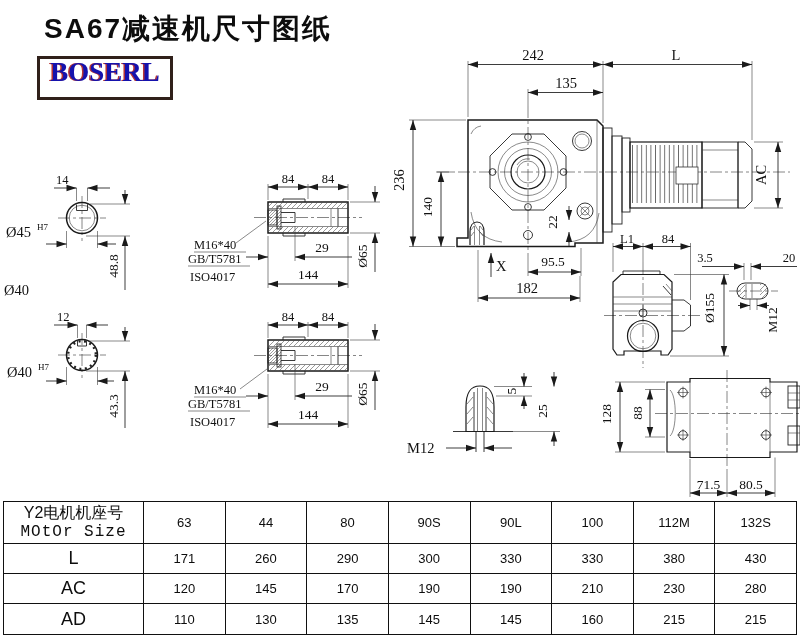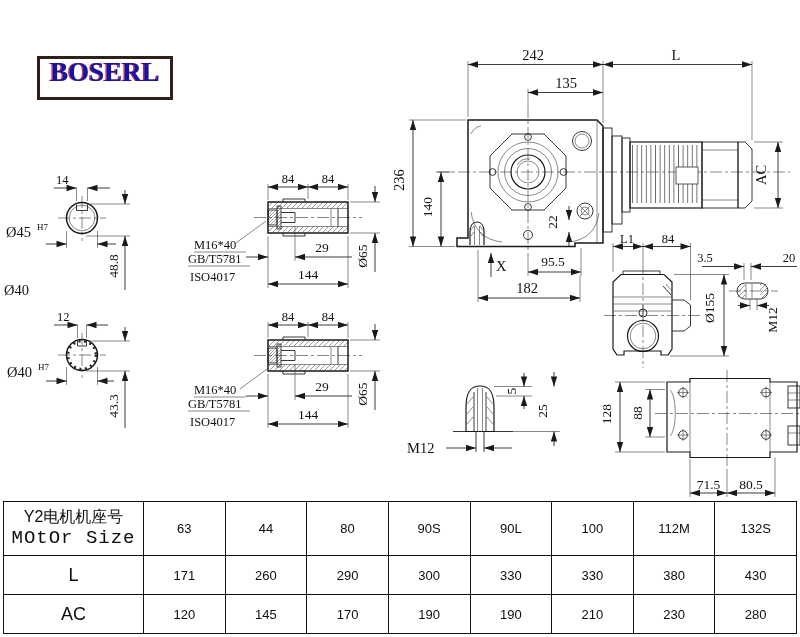--- a/index.html
+++ b/index.html
@@ -23,28 +23,29 @@
   svg text{font-family:"Liberation Serif",serif;font-size:13.5px;fill:#111;}
   svg text.sup{font-size:9px;}
   svg text.sm{font-size:12.5px;}
   svg text.bg{font-size:14.5px;}
   #tblwrap{position:absolute;left:3px;top:501px;width:794px;height:133px;}
   table{border-collapse:collapse;width:100%;height:100%;table-layout:fixed;padding-left:31px;}
   td{border:1.7px solid #111;text-align:center;vertical-align:middle;
      font-size:13px;color:#0d0d0d;padding:0;}
   td.hd{font-size:19px;}
   .cn{font-size:16px;line-height:1.15;}
-  .en{font-family:"Liberation Mono",monospace;font-size:19px;letter-spacing:1px;}
+  .en{font-family:"Liberation Mono",monospace;font-size:16px;letter-spacing:1px;}
   .rowlab{font-size:18px;}
 </style>
 </head>
 <body>
 
 <div id="page">
 
+  <div id="title">SA67减速机尺寸图纸</div>
   <div id="logo">
     <span>BOSERL</span>
   </div>
 
   <svg width="800" height="500" viewBox="0 0 800 500">
     <defs>
       <marker id="aE" markerWidth="12" markerHeight="8" refX="11" refY="4" orient="auto" markerUnits="userSpaceOnUse">
           <path class="ar" d="M11,4 L1,0.8 L1,7.2 Z"></path>
         </marker>
       <marker id="aS" markerWidth="12" markerHeight="8" refX="1" refY="4" orient="auto" markerUnits="userSpaceOnUse">
@@ -433,17 +434,28 @@
         <td class="rowlab">AC</td>
         <td>120</td>
         <td>145</td>
         <td>170</td>
         <td>190</td>
         <td>190</td>
         <td>210</td>
         <td>230</td>
         <td>280</td>
       </tr>
+      <tr style="height:31px">
+        <td class="rowlab">AD</td>
+        <td>110</td>
+        <td>130</td>
+        <td>135</td>
+        <td>145</td>
+        <td>145</td>
+        <td>160</td>
+        <td>215</td>
+        <td>215</td>
+      </tr>
     </tbody>
       </table>
   </div>
 
 </div>
 
 </body></html>

